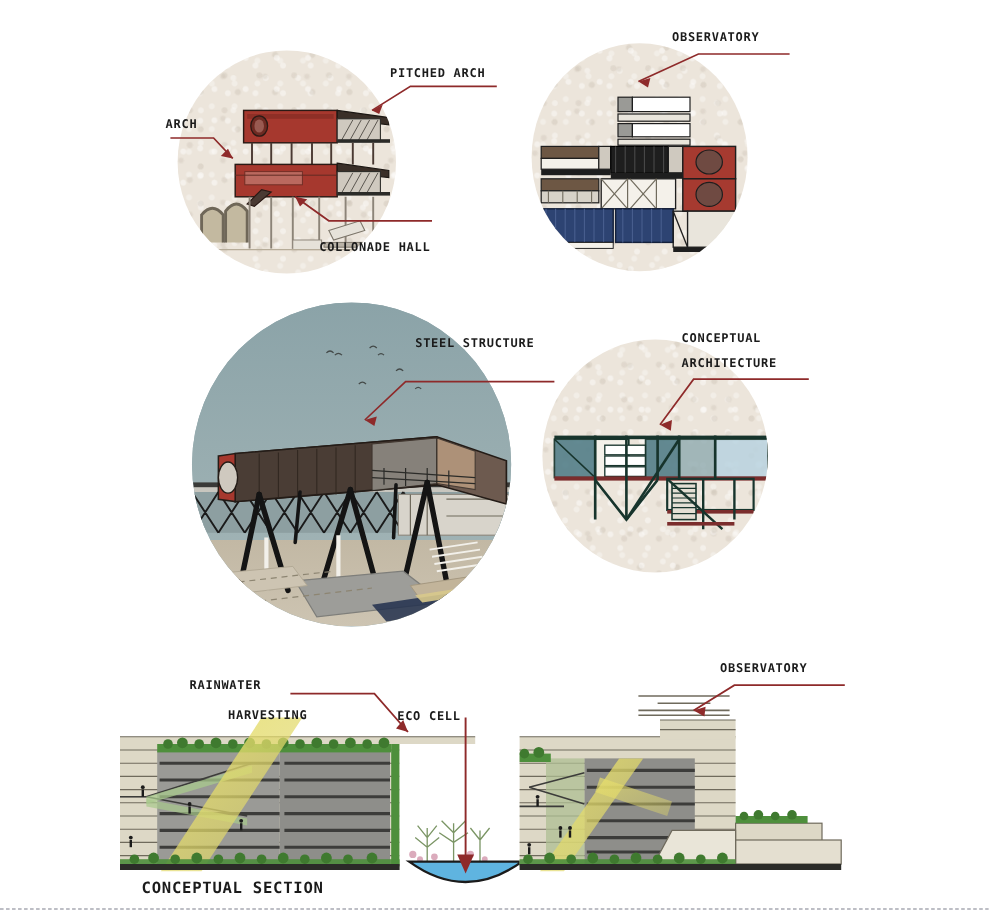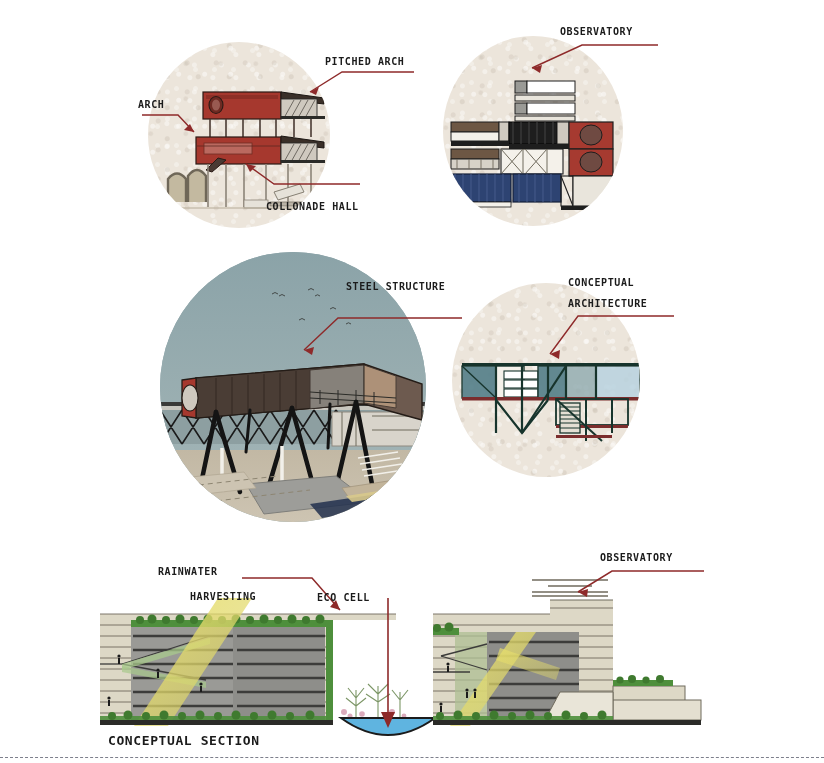--- a/index.html
+++ b/index.html
@@ -578,25 +578,25 @@
     </svg>
   </div>
 
   <div class="lbl two" style="left:158px;top:561px;">RAINWATER</div>
   <div class="lbl two" style="left:158px;top:586px;padding-left:32px;">HARVESTING</div>
   <svg class="ann-svg" style="left:240px;top:572px;" width="135" height="46" viewBox="0 0 135 46">
     <path d="M2 6 L72 6 L100 38" stroke="#8e2a2a" stroke-width="1.5" fill="none"></path>
     <path d="M100 38 L90 35 L96 28 Z" fill="#8e2a2a"></path>
   </svg>
 
-  <div class="lbl" style="left:317px;top:592px;">ECO CELL</div>
+  <div class="lbl" style="left:331px;top:592px;">ECO CELL</div>
 
   <div class="lbl" style="left:600px;top:552px;">OBSERVATORY</div>
   <svg class="ann-svg" style="left:566px;top:566px;" width="140" height="36" viewBox="0 0 140 36">
     <path d="M138 5 L46 5 L12 26" stroke="#8e2a2a" stroke-width="1.5" fill="none"></path>
     <path d="M12 26 L22 23 L21 31 Z" fill="#8e2a2a"></path>
   </svg>
 
-  <div class="lbl" style="left:108px;top:733px;font-size:13px;">CONCEPTUAL SECTION</div>
+  <div class="lbl" style="left:118px;top:733px;font-size:13px;">CONCEPTUAL SECTION</div>
 
   <div class="dashfoot" style="top:757px;"></div>
 
 </div>
 
 </body></html>

